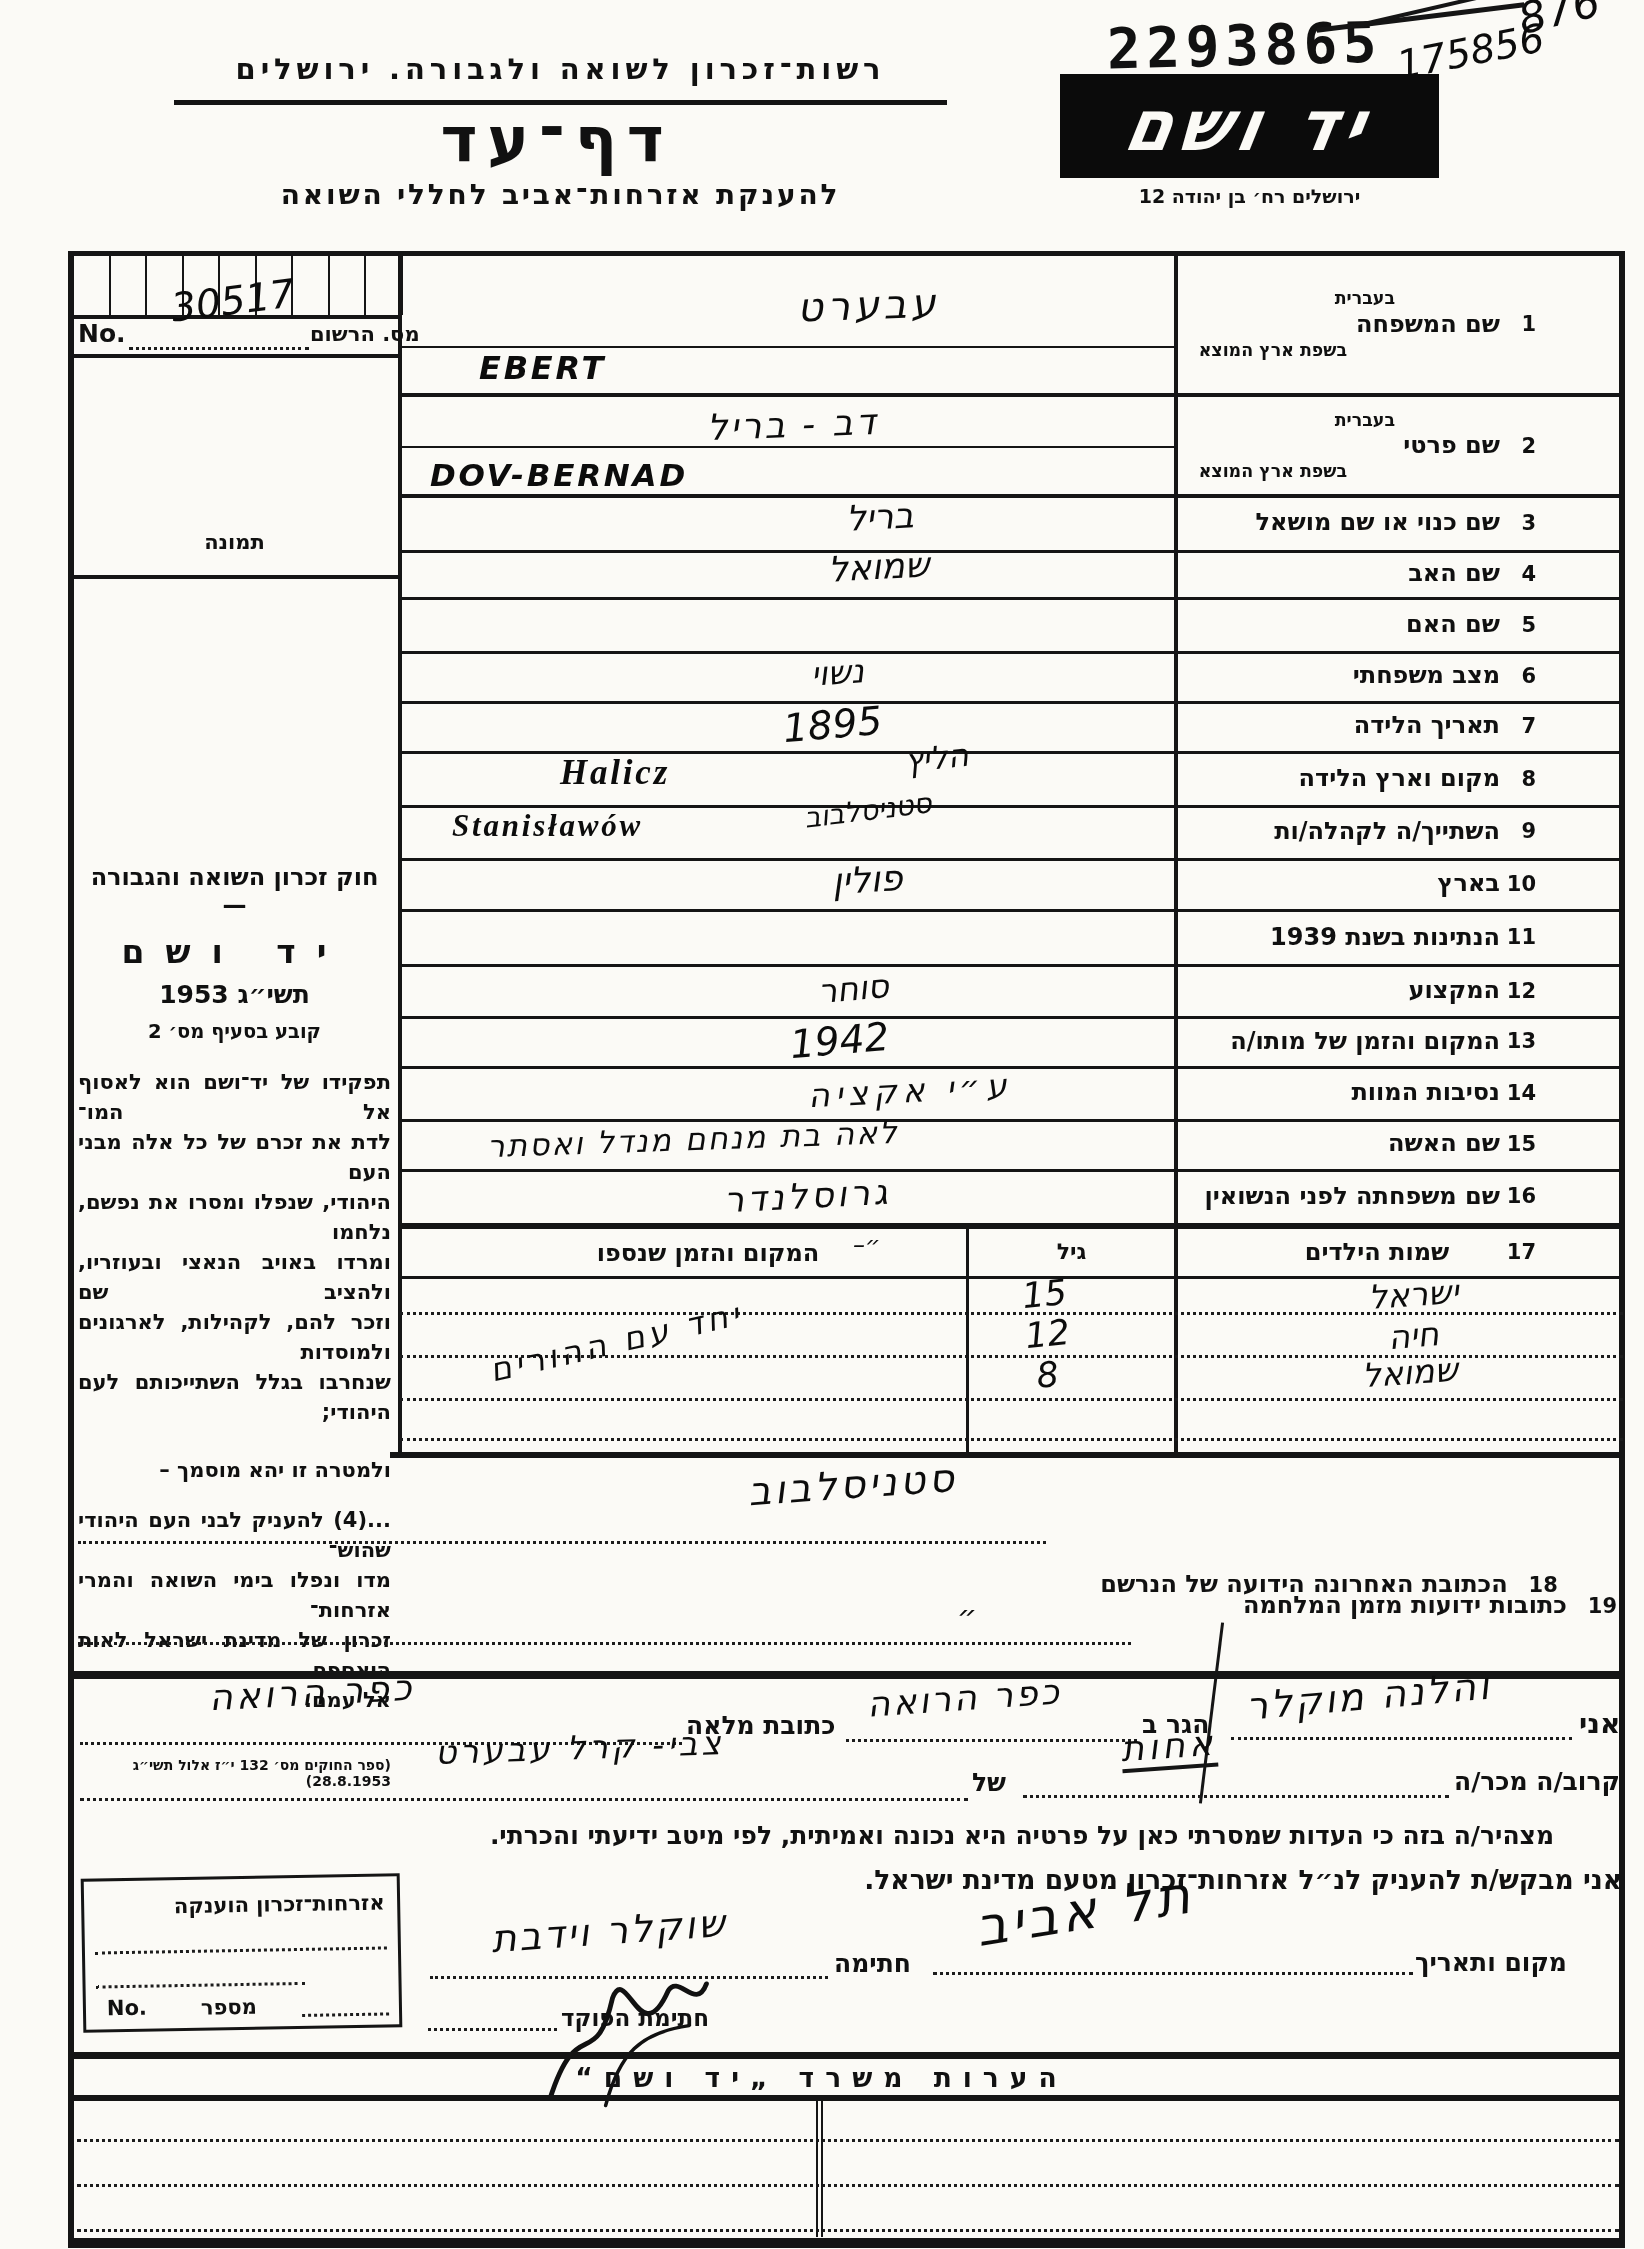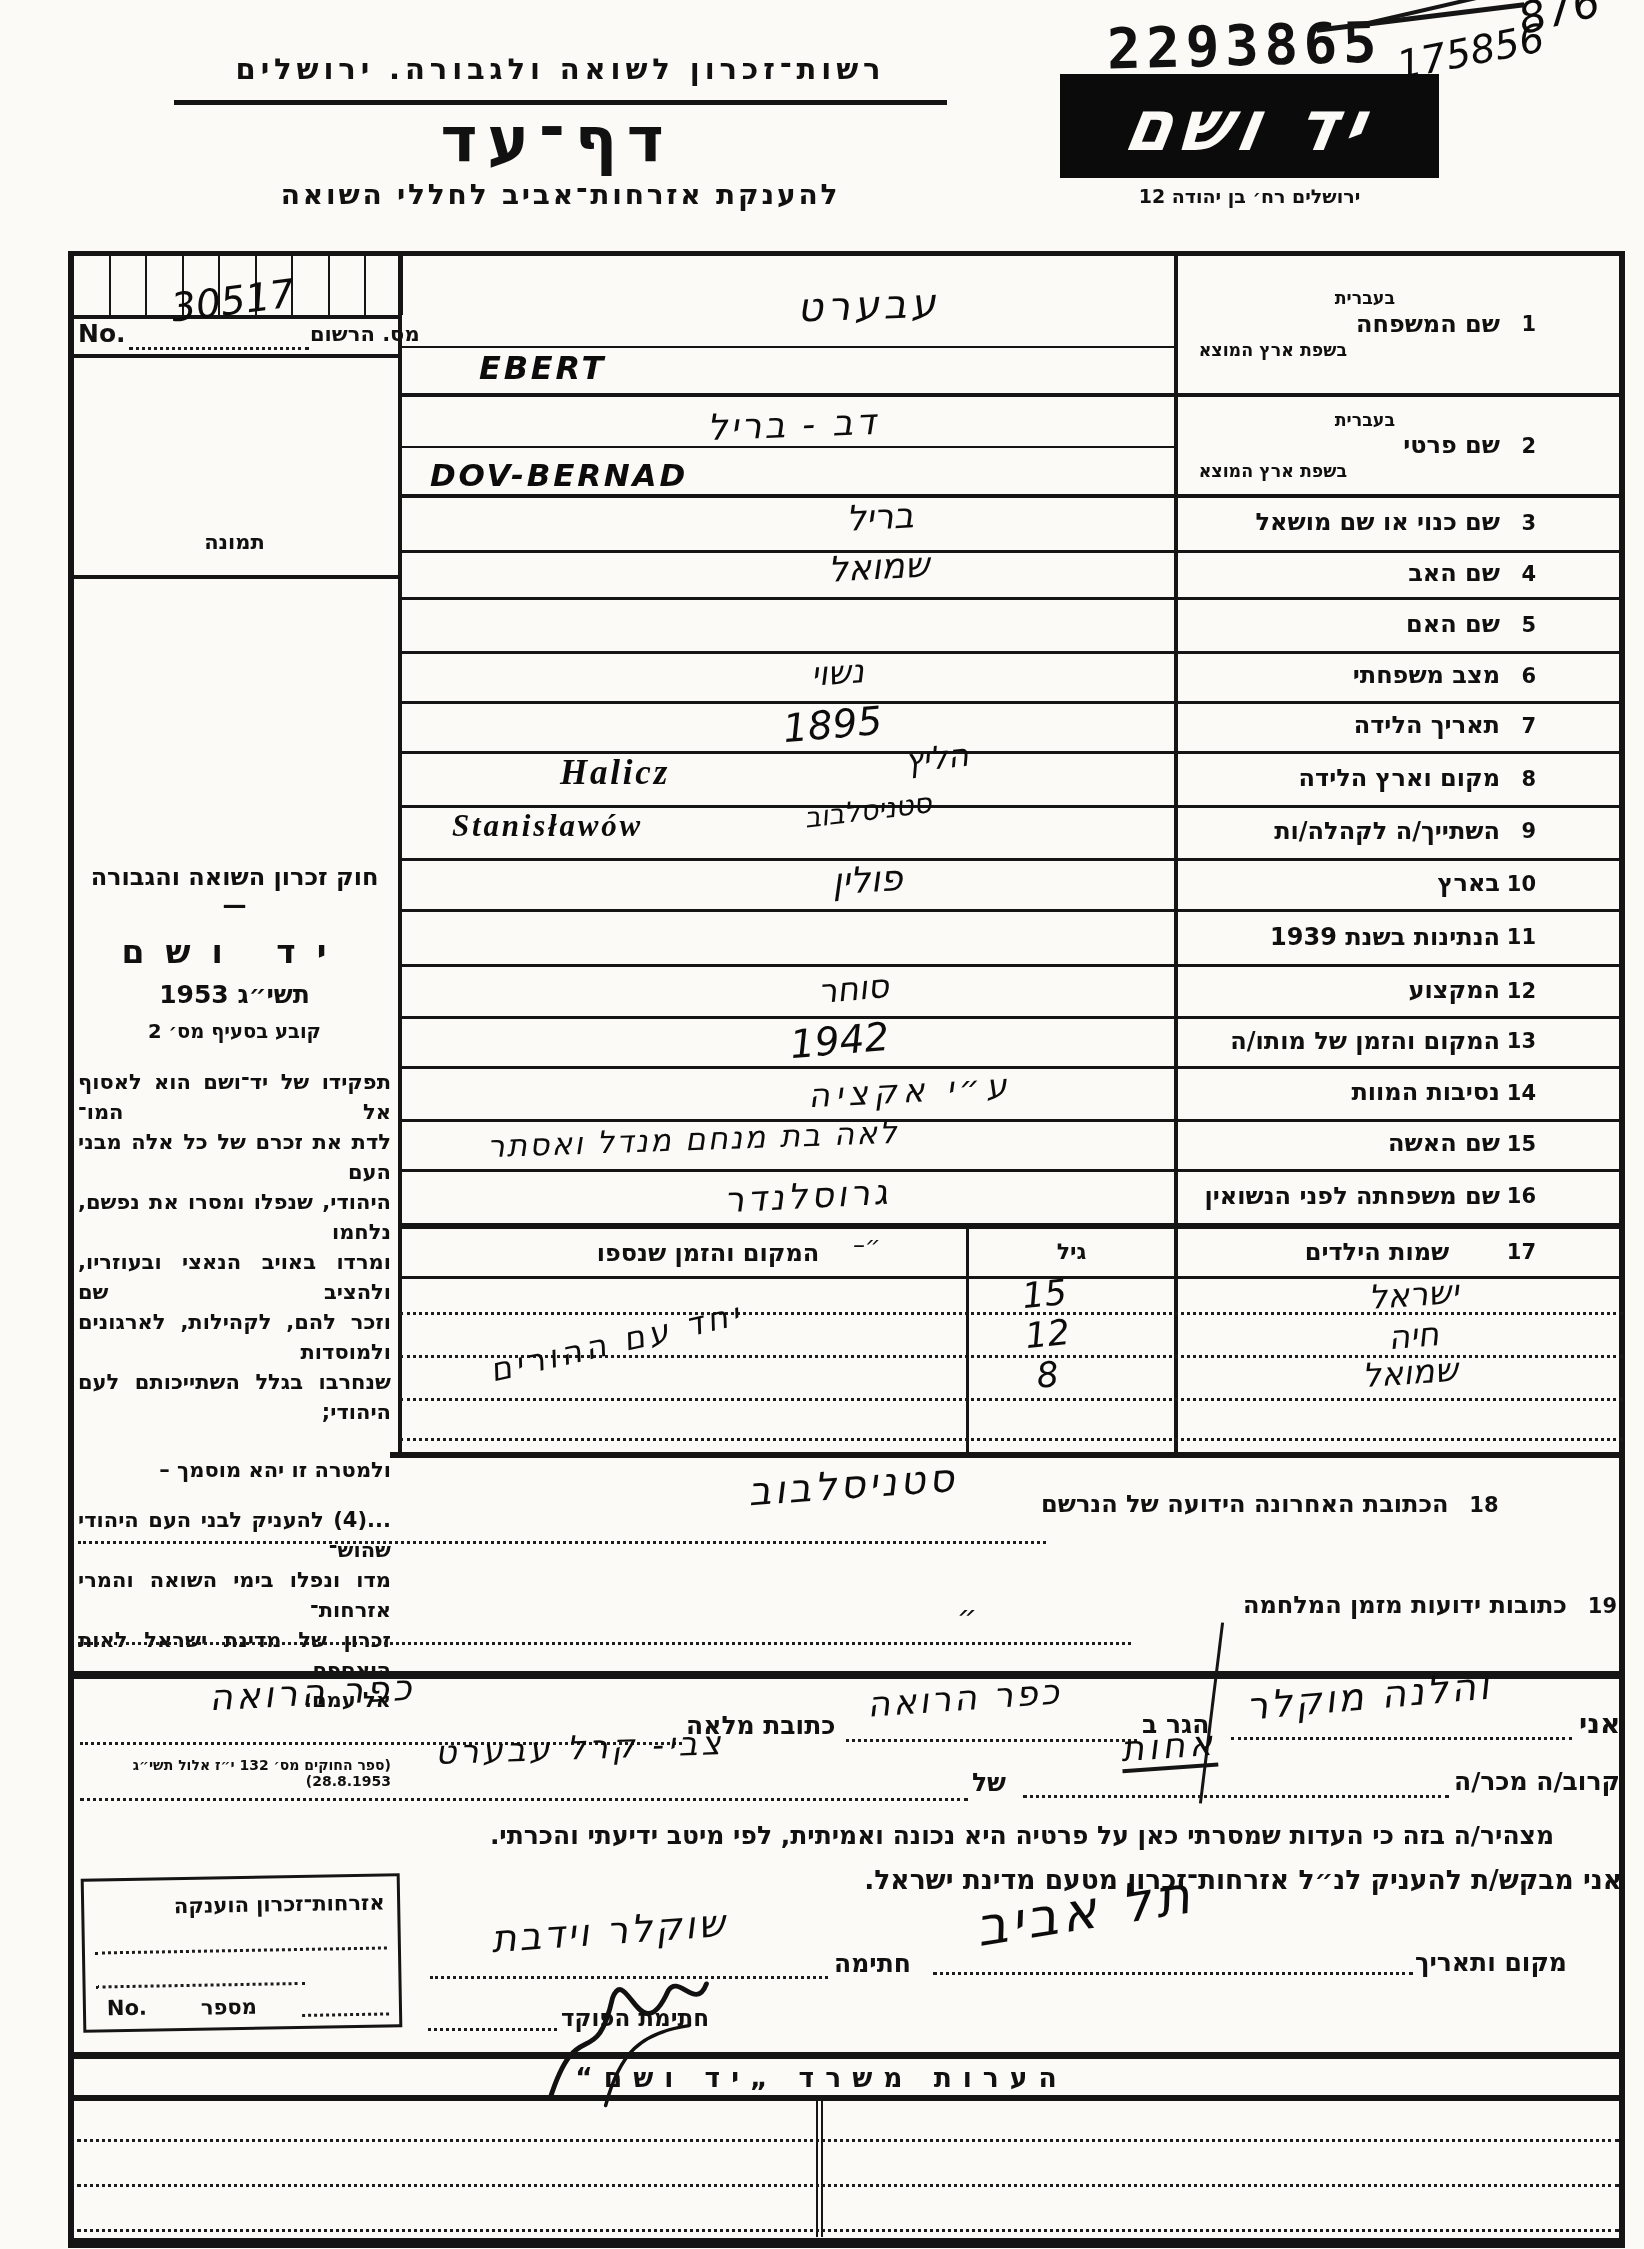--- a/index.html
+++ b/index.html
@@ -225,21 +225,21 @@
   <div class="t hw" style="left:853px; top:1231px; font-size:24px;">״–</div>
 
   <div class="t hw c" style="left:1288px; top:1275px; width:251px; font-size:33px; transform:rotate(-4deg);">ישראל</div>
   <div class="t hw c" style="left:989px; top:1274px; width:111px; font-size:35px; transform:rotate(-6deg); direction:ltr;">15</div>
   <div class="t hw c" style="left:1302px; top:1316px; width:223px; font-size:33px; transform:rotate(-5deg);">חיה</div>
   <div class="t hw c" style="left:992px; top:1314px; width:111px; font-size:35px; transform:rotate(-6deg); direction:ltr;">12</div>
   <div class="t hw c" style="left:1281px; top:1353px; width:258px; font-size:33px; transform:rotate(-4deg);">שמואל</div>
   <div class="t hw c" style="left:999px; top:1355px; width:97px; font-size:35px; transform:rotate(-6deg); direction:ltr;">8</div>
   <div class="t hw" style="left:487px; top:1323px; font-size:32px; letter-spacing:4.2px; transform:rotate(-13deg);">יחד עם ההורים</div>
 
-  <div class="t" style="left:1041px; top:1490px; width:576px; text-align:left; font-size:24px; font-weight:bold;">
+  <div class="t" style="left:1041px; top:1570px; width:576px; text-align:center; font-size:24px; font-weight:bold;">
     <span class="num" style="font-size:21px; margin-left:12.5px;">18</span>
     <span>הכתובת האחרונה הידועה של הנרשם</span>
   </div>
   <div class="t hw" style="left:748px; top:1462px; font-size:39px; letter-spacing:3.5px; transform:rotate(-4deg);">סטניסלבוב</div>
   <div class="dot" style="left:78px; top:1541px; width:968px;"></div>
 
   <div class="t" style="left:1114px; top:1591px; width:503px; text-align:right; font-size:24px; font-weight:bold;">
     <span class="num" style="font-size:21px; margin-left:12.5px;">19</span>
     <span>כתובות ידועות מזמן המלחמה</span>
   </div>

